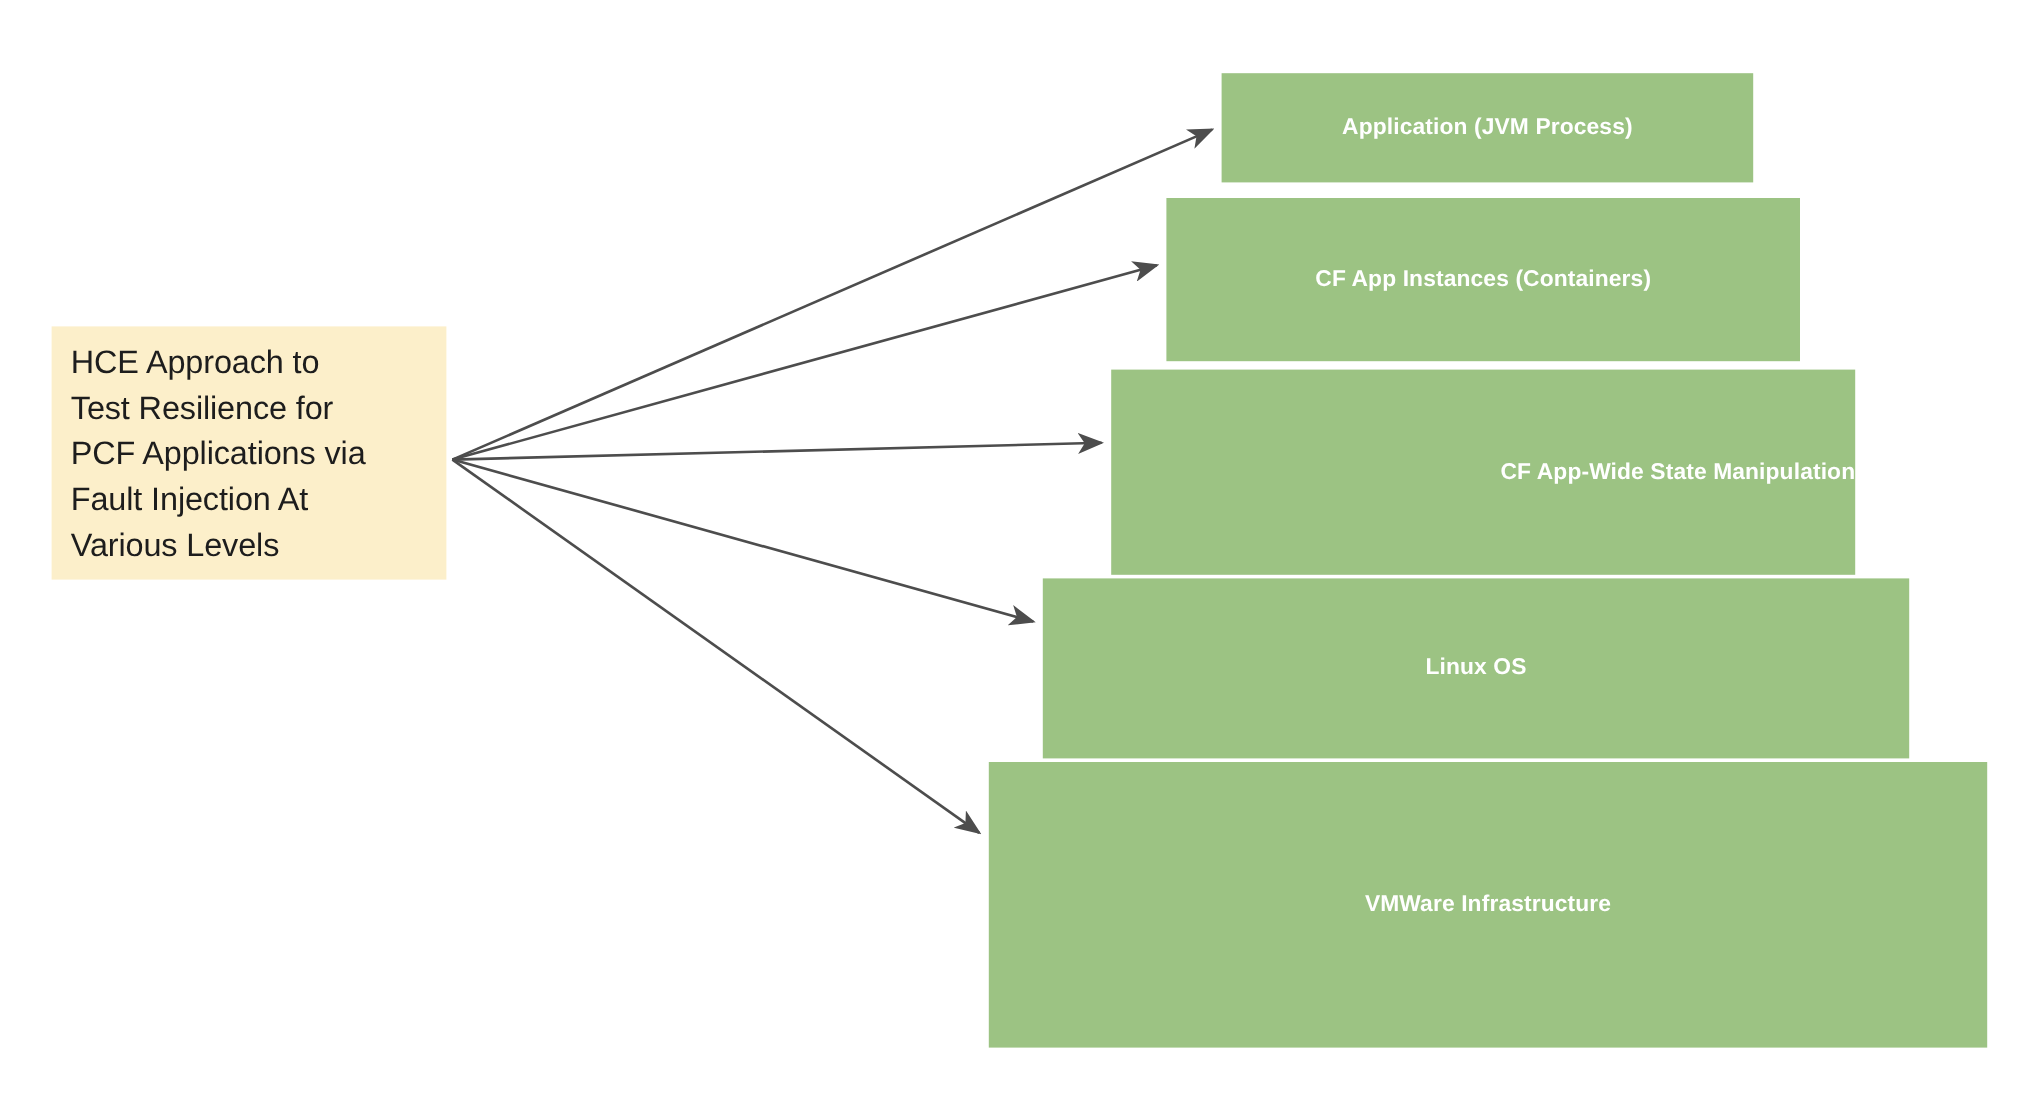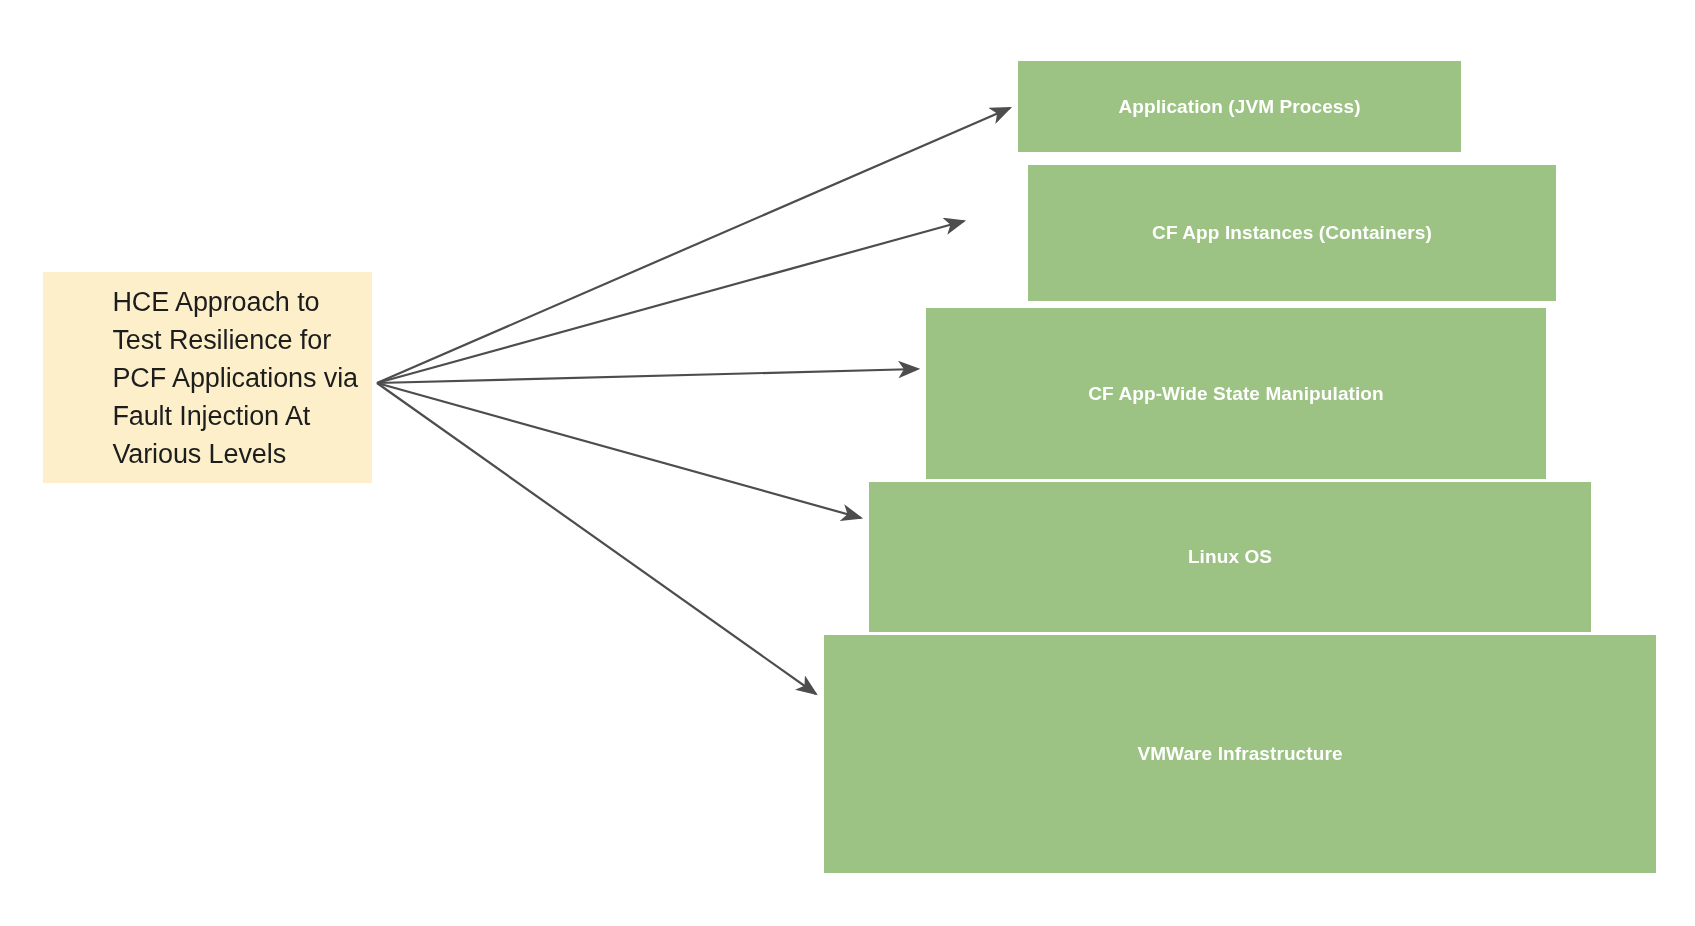--- a/index.html
+++ b/index.html
@@ -28,21 +28,21 @@
   .note-box {
     position: absolute;
     left: 43px;
     top: 272px;
     width: 329px;
     height: 211px;
     background: #fcefca;
     box-sizing: border-box;
     display: flex;
     align-items: center;
-    justify-content: flex-end;
+    justify-content: flex-start;
   }
   .note-text {
     font-family: "Liberation Sans", sans-serif;
     font-size: 27px;
     line-height: 38px;
     color: #1d1d1d;
     padding: 0 14px 0 16px;
     white-space: pre-line;
     letter-spacing: -0.1px;
   }
@@ -56,22 +56,22 @@
   }
   .layer-label {
     font-family: "Liberation Sans", sans-serif;
     font-weight: bold;
     font-size: 19px;
     color: #ffffff;
     text-align: center;
     letter-spacing: 0.1px;
   }
   .layer-1 { left: 1018px; top: 61px;  width: 443px; height: 91px; }
-  .layer-2 { left: 1028px;  top: 165px; width: 528px; height: 136px; }
-  .layer-3 { left: 926px;  top: 308px; width: 620px; height: 171px; }
+  .layer-2 { left: 972px;  top: 165px; width: 528px; height: 136px; }
+  .layer-3 { left: 926px;  top: 308px; width: 620px; height: 171px; justify-content: flex-end; }
   .layer-4 { left: 869px;  top: 482px; width: 722px; height: 150px; }
   .layer-5 { left: 824px;  top: 635px; width: 832px; height: 238px; }
 </style>
 </head>
 <body>
 
 <div id="canvas">
 
   <svg id="arrow-layer" viewBox="0 0 1695 926" xmlns="http://www.w3.org/2000/svg">
     <defs>

